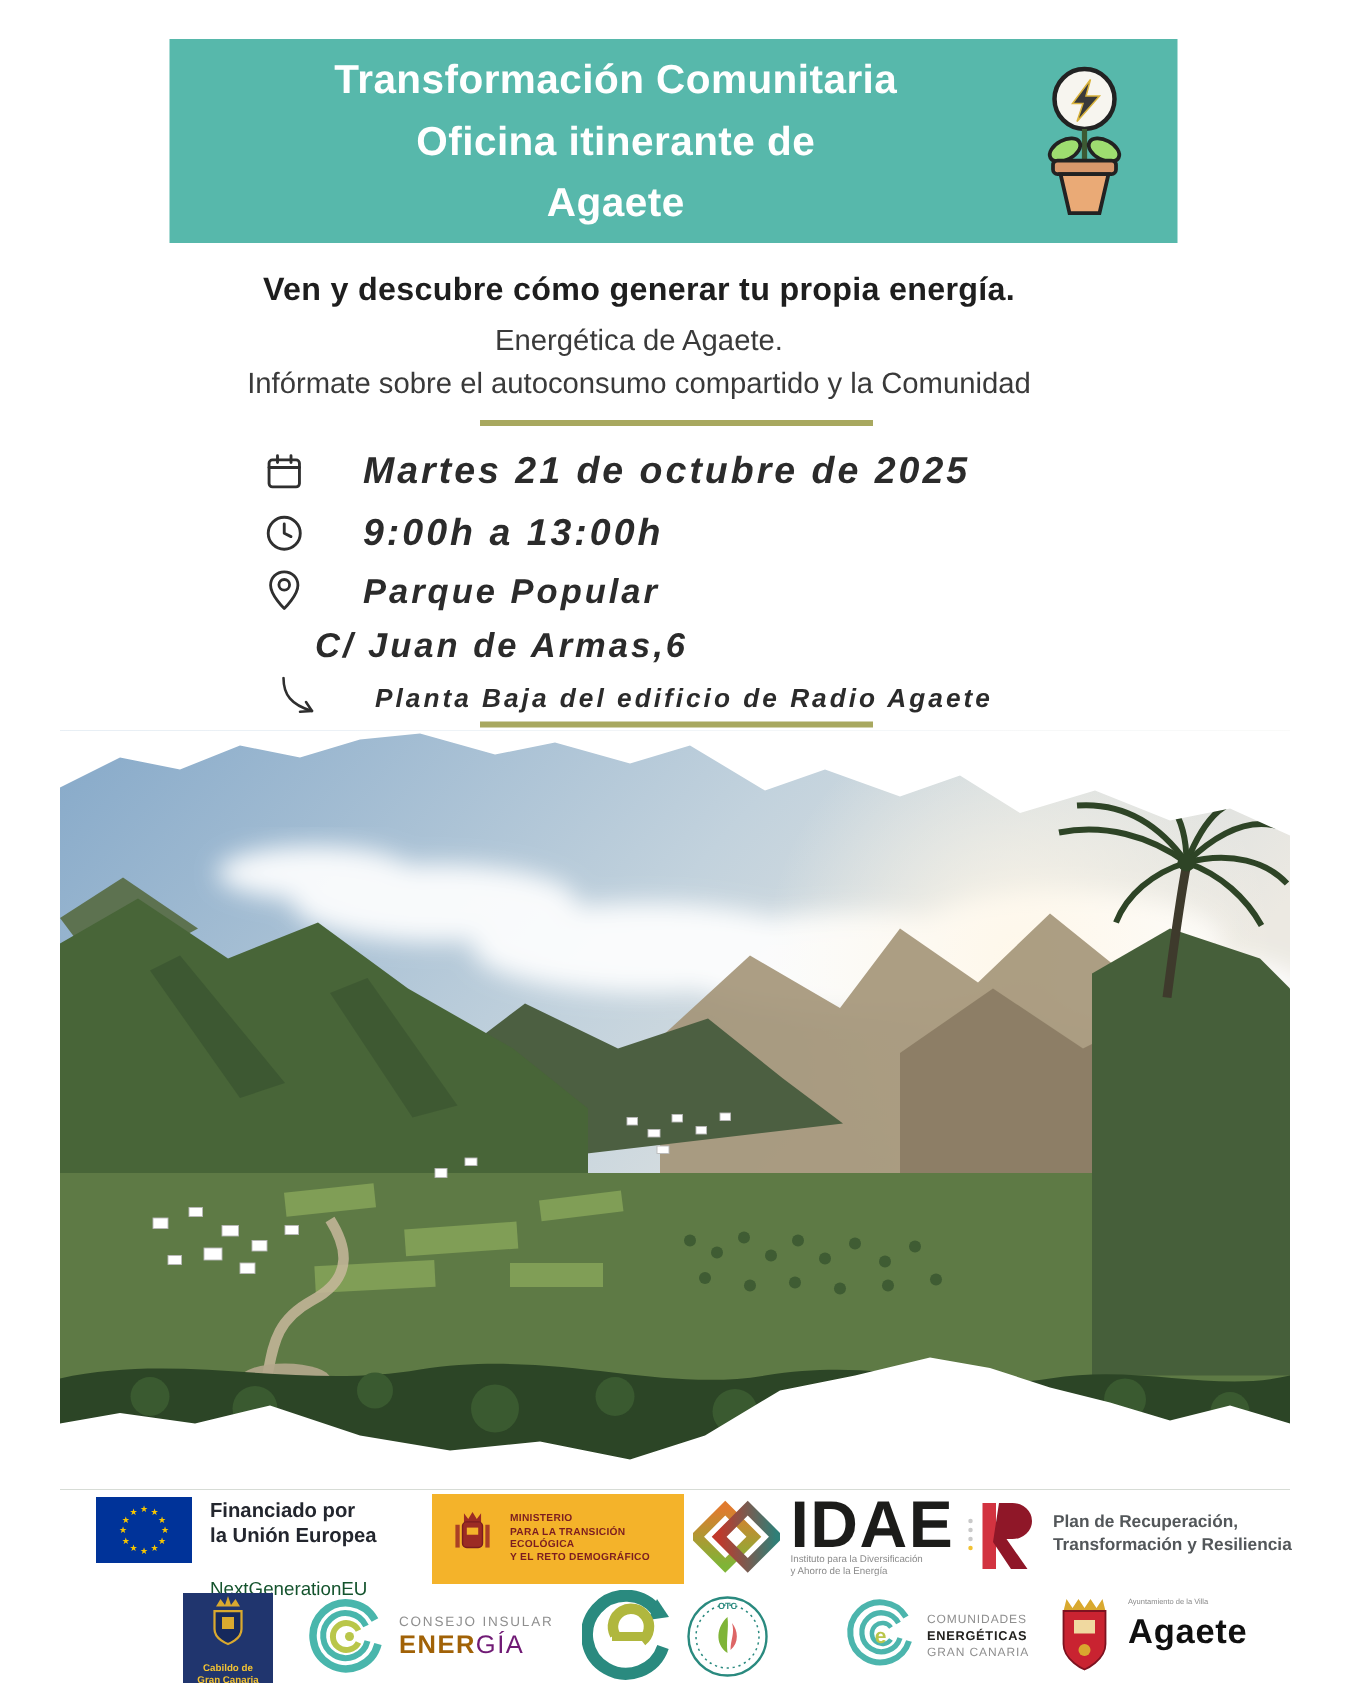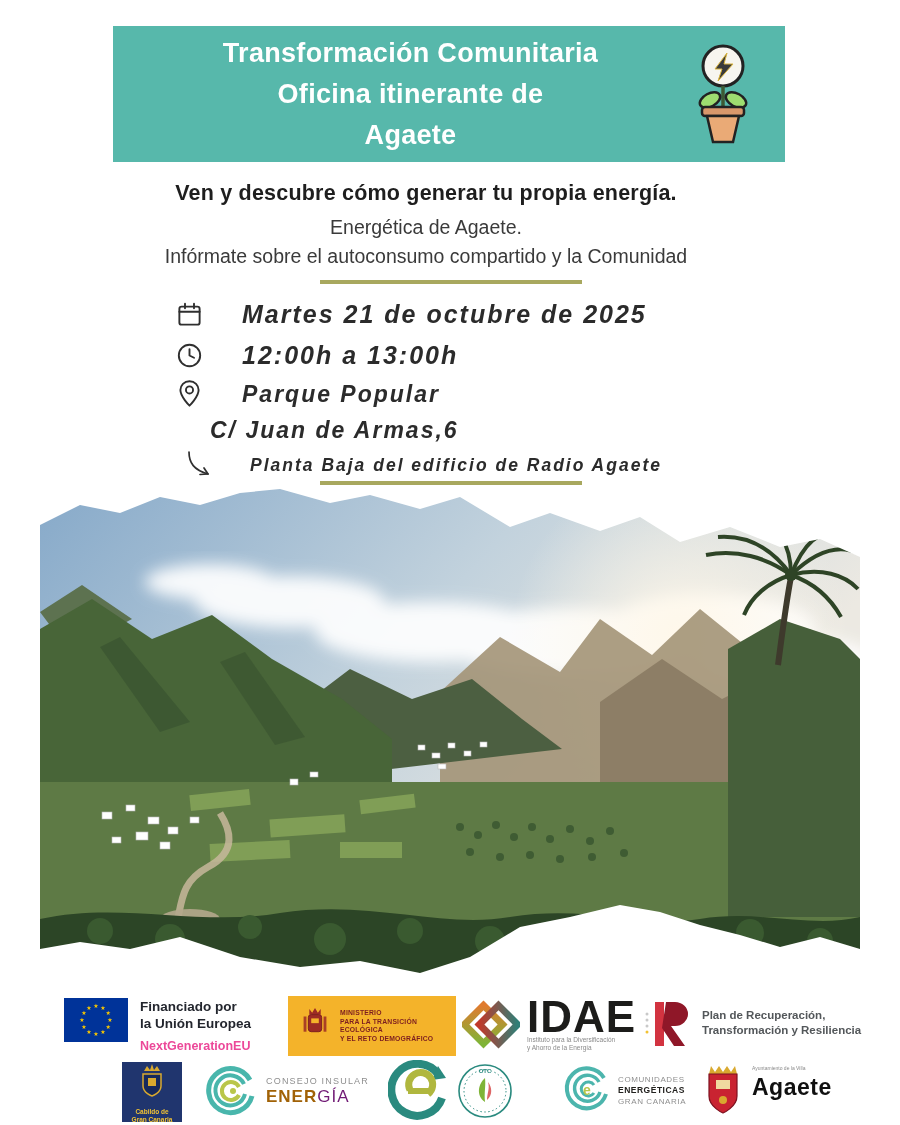--- a/index.html
+++ b/index.html
@@ -38,21 +38,21 @@
   .evicon svg{stroke:#2f2f2f;fill:none;stroke-width:1.7;stroke-linecap:round;stroke-linejoin:round;}
 
   
   .photo{position:absolute;left:40px;top:487px;width:820px;height:506px;}
 
   
   .logos{position:absolute;left:0;top:0;width:900px;height:1125px;pointer-events:none;}
   .lg{position:absolute;}
   .eu-flag{width:64px;height:44px;background:#003399;}
   .eu-text{line-height:17px;font-size:13.5px;font-weight:700;color:#23262e;}
-  .eu-text .ngeu{font-weight:700;color:#ec4899;font-size:12.5px;margin-top:6px;}
+  .eu-text .ngeu{font-weight:400;color:#14532d;font-size:12.5px;margin-top:19px;}
   .min-box{width:168px;height:60px;background:#f4b32a;display:flex;align-items:center;}
   .min-text{font-size:6.8px;font-weight:700;color:#7c1d20;line-height:8.5px;letter-spacing:.2px;}
   .idae-name{font-size:44px;font-weight:800;color:#1c1c1a;letter-spacing:1px;line-height:34px;}
   .idae-sub{font-size:6.5px;color:#8a8a8a;line-height:7.5px;margin-top:2px;}
   .plan-text{font-size:11.5px;font-weight:700;color:#53575a;line-height:15px;}
   .cab-box{width:60px;height:60px;background:#20356e;text-align:center;}
   .cab-text{font-size:6.5px;font-weight:700;color:#f2c233;line-height:7.5px;}
   .consejo-top{font-size:9px;color:#8f8f8f;letter-spacing:1.2px;}
   .consejo-bottom{font-size:17px;letter-spacing:1px;margin-top:1px;}
   .consejo-bottom .b{font-weight:800;color:#a16207;}
@@ -108,21 +108,21 @@
       </span>
       <span class="txt ev-big">Martes 21 de octubre de 2025</span>
     </div>
     <div class="evrow ev-time">
       <span class="evicon">
         <svg width="27" height="27" viewBox="0 0 24 24">
             <circle cx="12" cy="12" r="9.5"></circle>
             <polyline points="12,6.5 12,12 16,14"></polyline>
           </svg>
       </span>
-      <span class="txt ev-big">12:00h a 13:00h</span>
+      <span class="txt ev-big">9:00h a 13:00h</span>
     </div>
     <div class="evrow ev-venue">
       <span class="evicon">
         <svg width="27" height="30" viewBox="0 0 24 27">
             <path d="M12,2 C7.2,2 3.8,5.7 3.8,10 C3.8,16 12,24 12,24 C12,24 20.2,16 20.2,10 C20.2,5.7 16.8,2 12,2 Z"></path>
             <circle cx="12" cy="9.8" r="3.2"></circle>
           </svg>
       </span>
       <span class="txt ev-mid">Parque Popular</span>
     </div>

